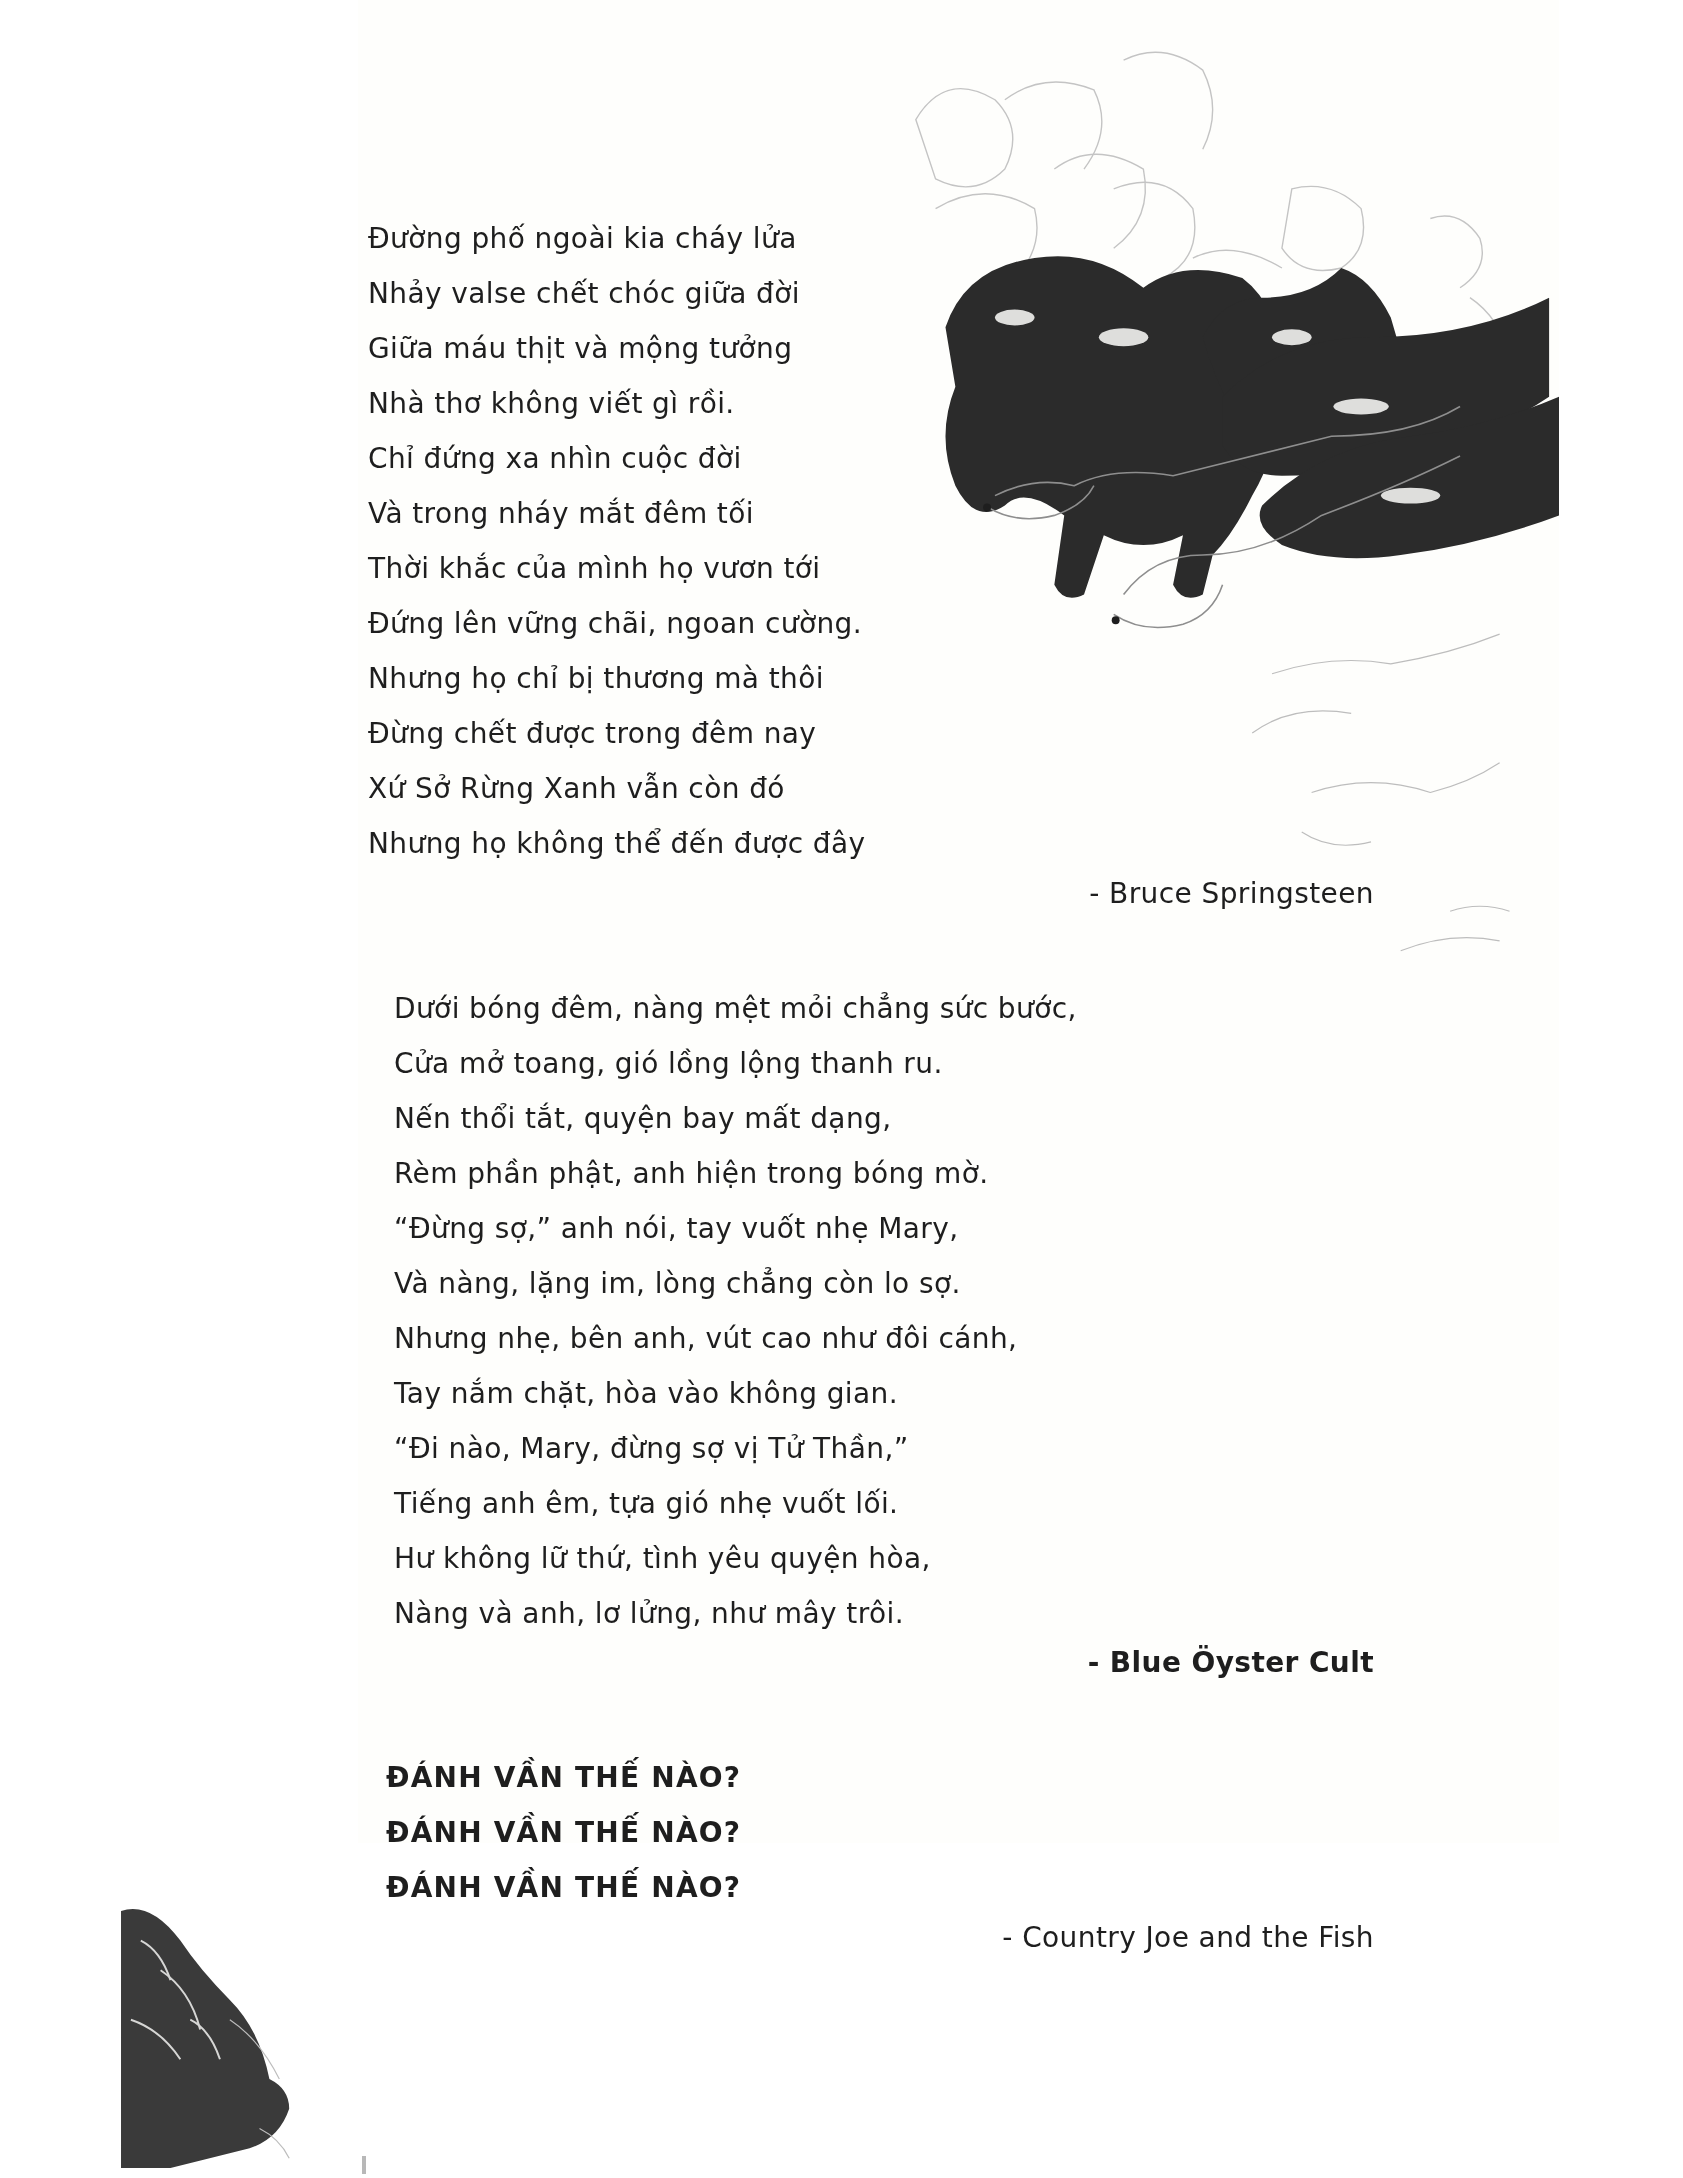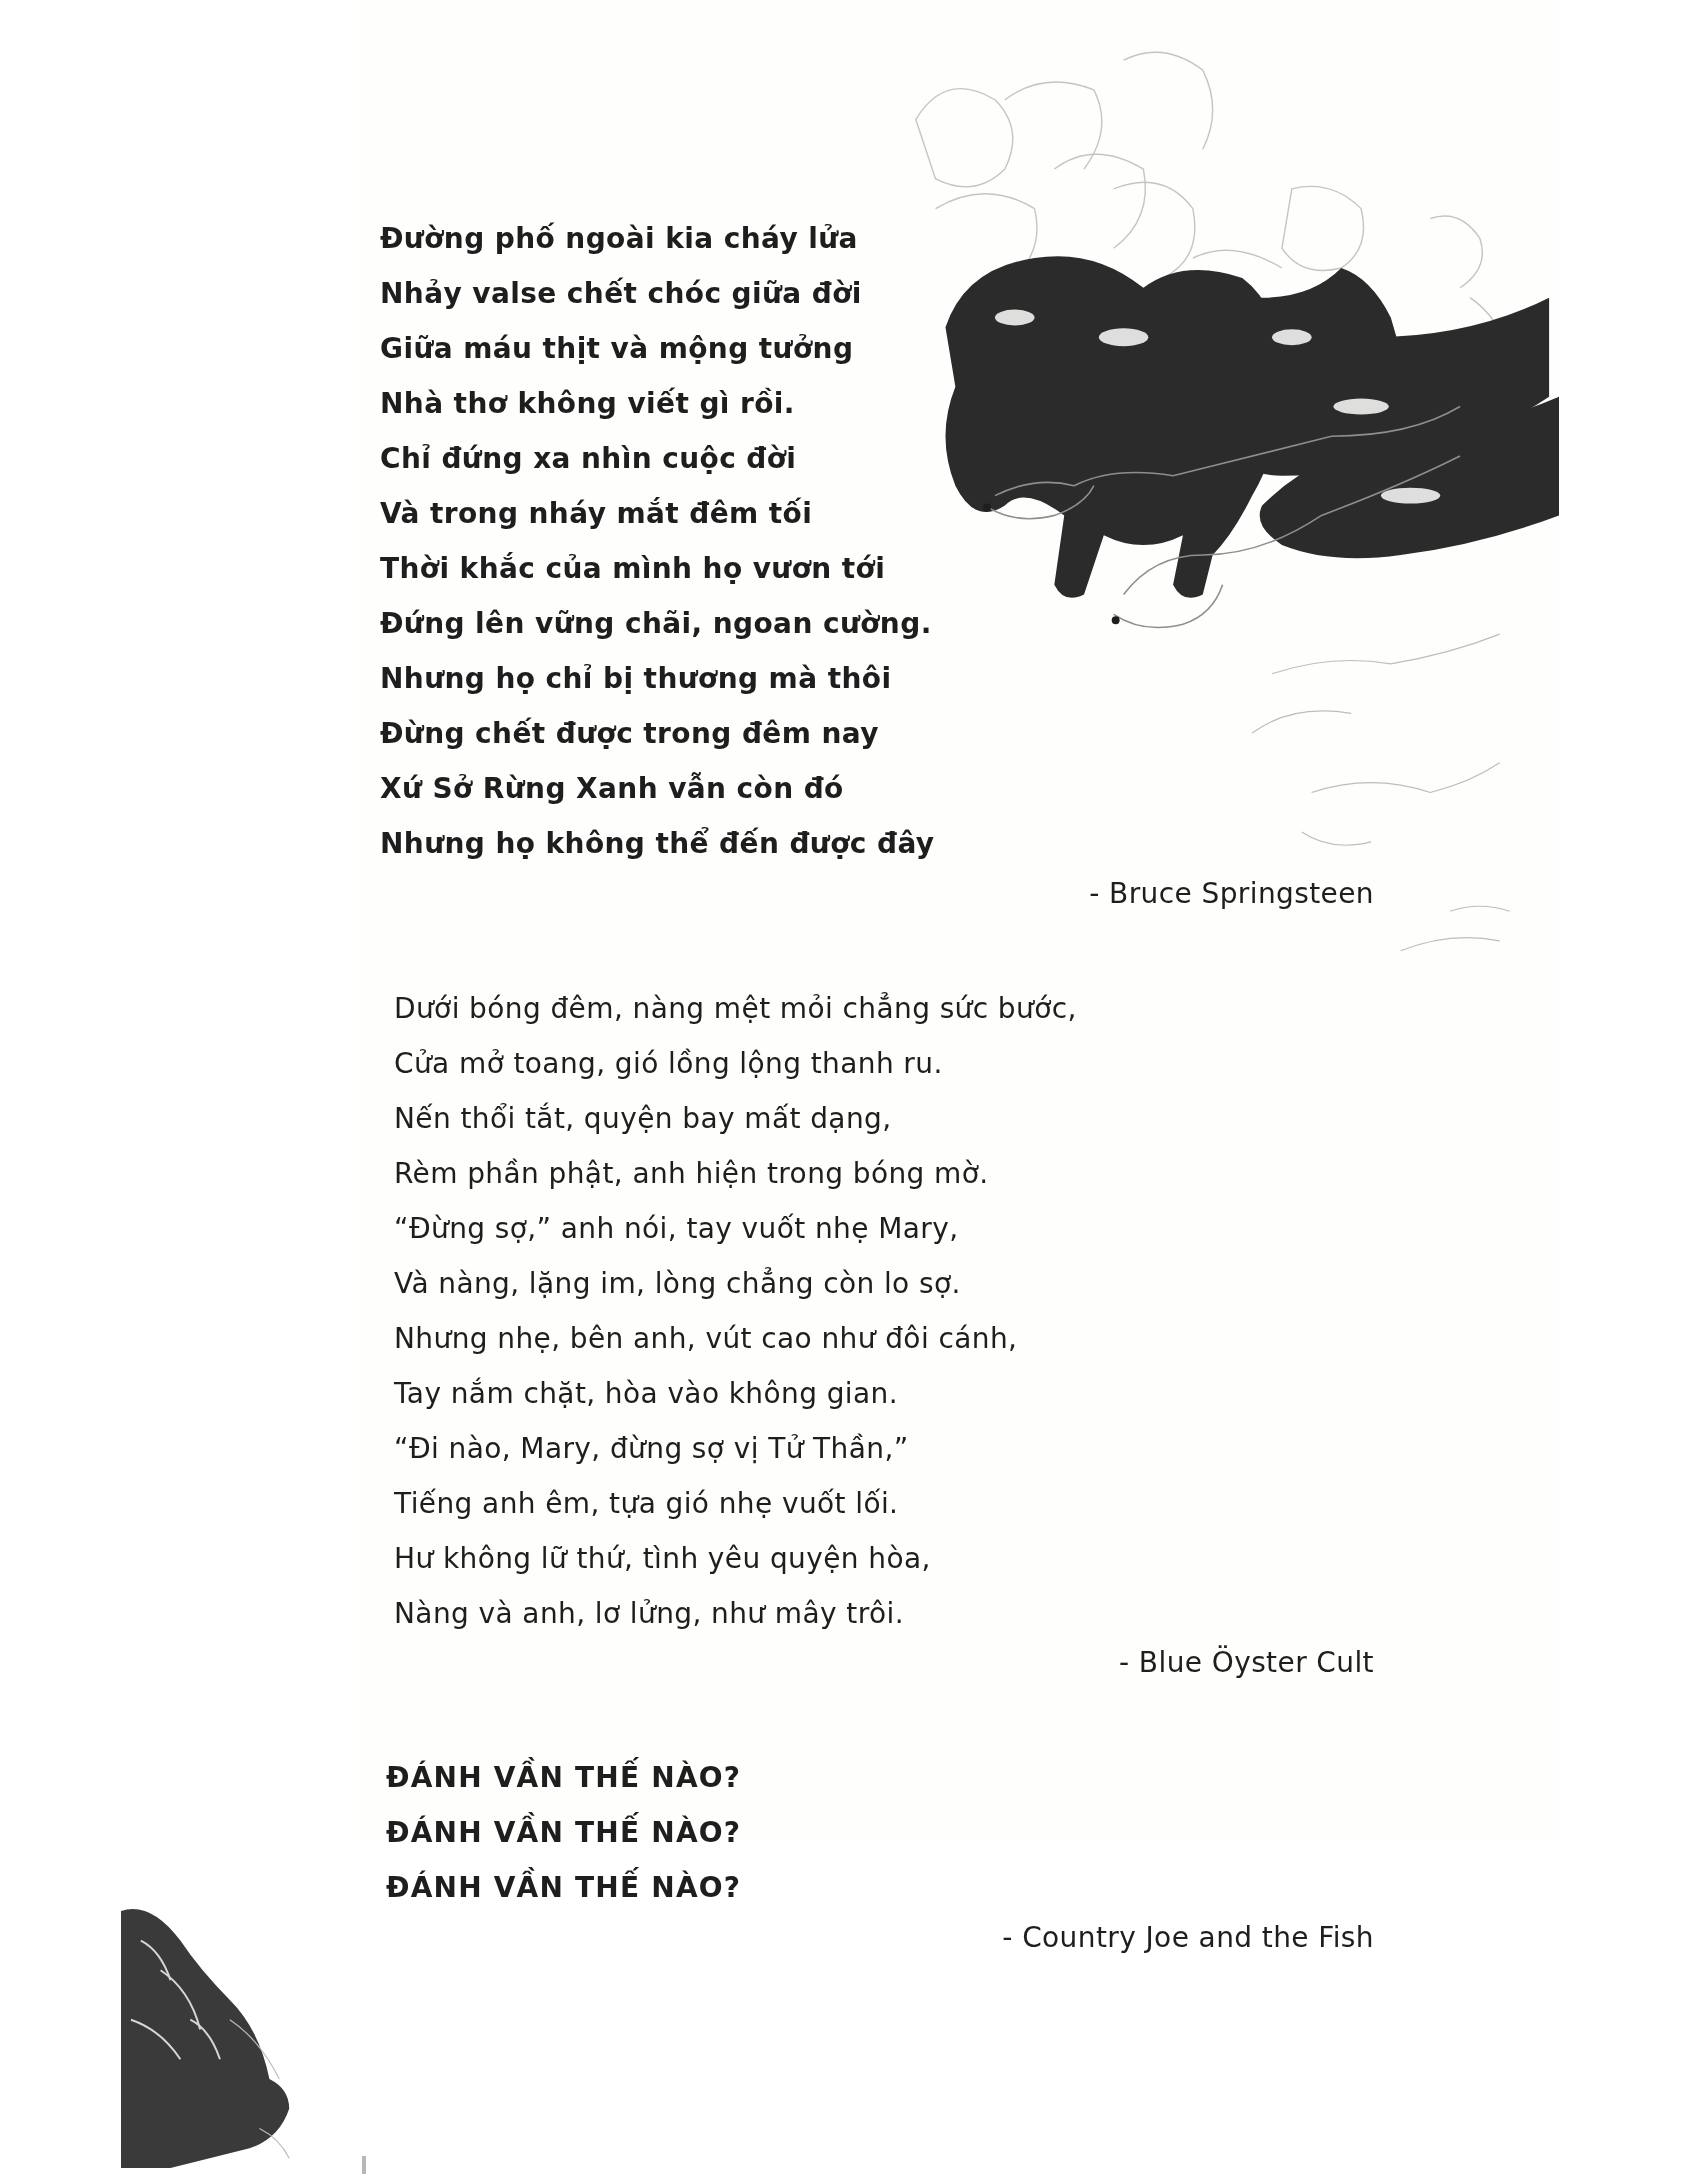--- a/index.html
+++ b/index.html
@@ -97,21 +97,21 @@
       <path d="M70 120 q20 10 30 40"></path>
     </g>
     <g fill="none" stroke="#bdbdbd" stroke-width="1.2">
       <path d="M110 120 q30 20 50 60"></path>
       <path d="M140 230 q20 10 30 30"></path>
     </g>
   </svg>
 </div>
 <div class="page-mark"></div>
 
-<ul class="poem" style="left:380px; top:211px;font-weight:bold;">
+<ul class="poem" style="left:368px; top:211px;">
   <li>Đường phố ngoài kia cháy lửa</li>
   <li>Nhảy valse chết chóc giữa đời</li>
   <li>Giữa máu thịt và mộng tưởng</li>
   <li>Nhà thơ không viết gì rồi.</li>
   <li>Chỉ đứng xa nhìn cuộc đời</li>
   <li>Và trong nháy mắt đêm tối</li>
   <li>Thời khắc của mình họ vươn tới</li>
   <li>Đứng lên vững chãi, ngoan cường.</li>
   <li>Nhưng họ chỉ bị thương mà thôi</li>
   <li>Đừng chết được trong đêm nay</li>
@@ -127,21 +127,21 @@
   <li>Rèm phần phật, anh hiện trong bóng mờ.</li>
   <li>“Đừng sợ,” anh nói, tay vuốt nhẹ Mary,</li>
   <li>Và nàng, lặng im, lòng chẳng còn lo sợ.</li>
   <li>Nhưng nhẹ, bên anh, vút cao như đôi cánh,</li>
   <li>Tay nắm chặt, hòa vào không gian.</li>
   <li>“Đi nào, Mary, đừng sợ vị Tử Thần,”</li>
   <li>Tiếng anh êm, tựa gió nhẹ vuốt lối.</li>
   <li>Hư không lữ thứ, tình yêu quyện hòa,</li>
   <li>Nàng và anh, lơ lửng, như mây trôi.</li>
 </ul>
-<div class="attrib" style="right:309px; top:1646px;">- Blue Öyster Cult</div>
+<div class="attrib" style="right:309px; top:1646px;font-weight:bold;">- Blue Öyster Cult</div>
 
 <ul class="poem caps" style="left:386px; top:1750px;font-weight:bold;">
   <li>ĐÁNH VẦN THẾ NÀO?</li>
   <li>ĐÁNH VẦN THẾ NÀO?</li>
   <li>ĐÁNH VẦN THẾ NÀO?</li>
 </ul>
 <div class="attrib" style="right:309px; top:1921px;">- Country Joe and the Fish</div>
 
 
 </body></html>

